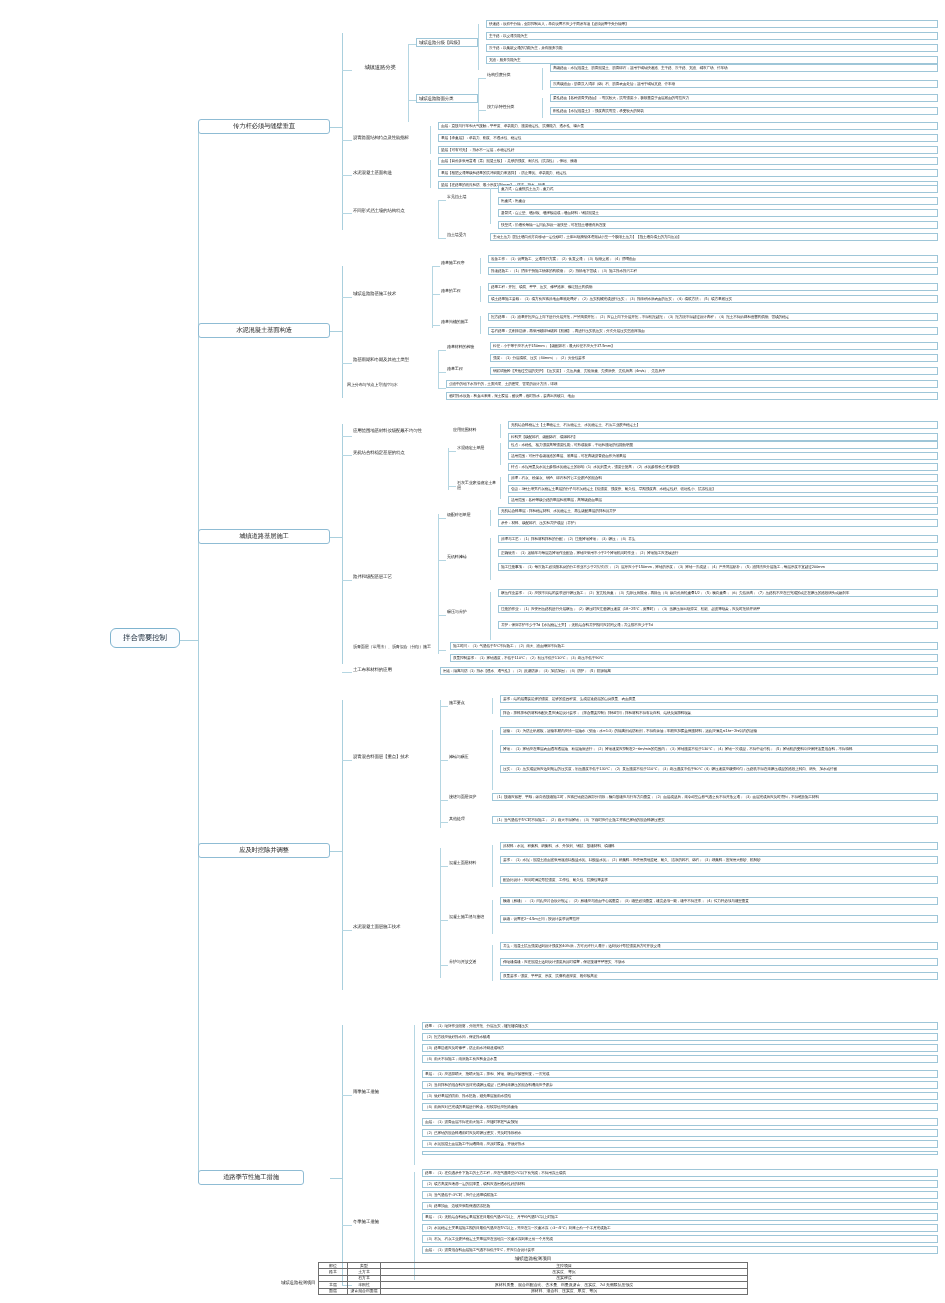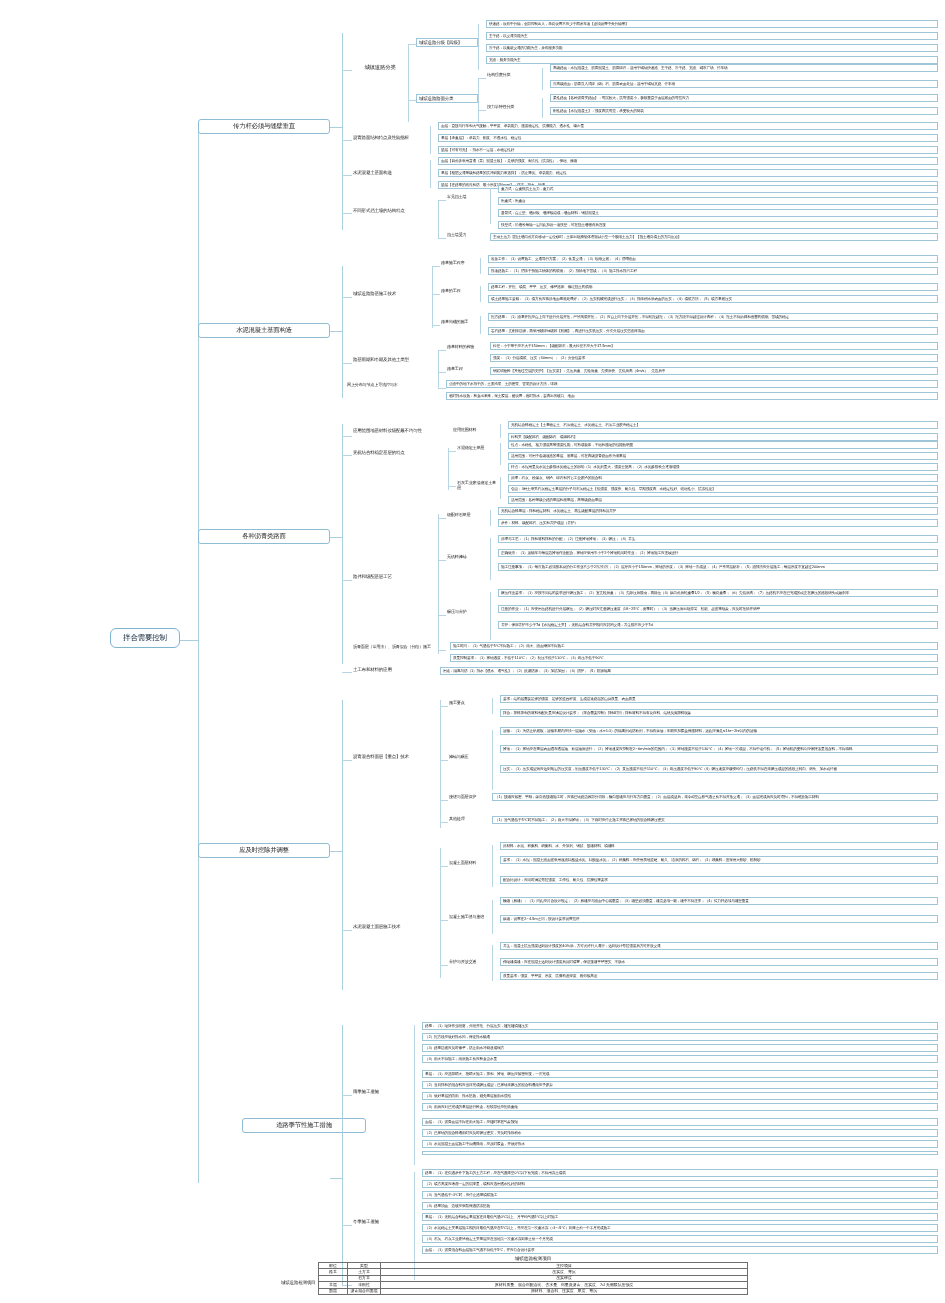--- a/index.html
+++ b/index.html
@@ -41,23 +41,23 @@
 <div id="page">
   <div class="canvas">
 
     <div class="node root" style="left:110px;top:628px;width:70px;">拌合需要控制</div>
 
     <div class="h" style="left:180px;top:640px;width:18px;"></div>
     <div class="v" style="left:198px;top:127px;height:1056px;"></div>
 
     <div class="node l1" style="left:198px;top:119px;width:132px;">传力杆必须与缝壁垂直</div>
     <div class="node l1" style="left:198px;top:323px;width:132px;">水泥混凝土基面构造</div>
-    <div class="node l1" style="left:198px;top:529px;width:132px;">各种沥青类路面</div>
+    <div class="node l1" style="left:198px;top:529px;width:132px;">城镇道路基层施工</div>
     <div class="node l1" style="left:198px;top:843px;width:132px;">应及时挖除并调整</div>
-    <div class="node l1" style="left:198px;top:1118px;width:124px;margin-left:44px;">道路季节性施工措施</div>
+    <div class="node l1" style="left:198px;top:1170px;width:106px;">道路季节性施工措施</div>
 
     <div class="h" style="left:330px;top:127px;width:12px;"></div>
     <div class="v" style="left:342px;top:33px;height:197px;"></div>
 
     <div class="h2" style="left:342px;top:70px;width:10px;"></div>
     <div class="node l2 plain" style="left:352px;top:64px;width:56px;">城镇道路分类</div>
     <div class="v2" style="left:408px;top:44px;height:78px;"></div>
 
     <div class="h2" style="left:408px;top:44px;width:8px;"></div>
     <div class="node l3 leafbox" style="left:416px;top:38px;width:62px;">城镇道路分级【四级】</div>

